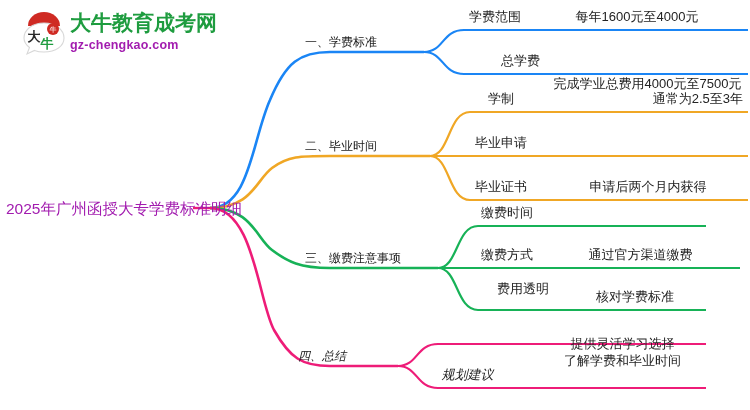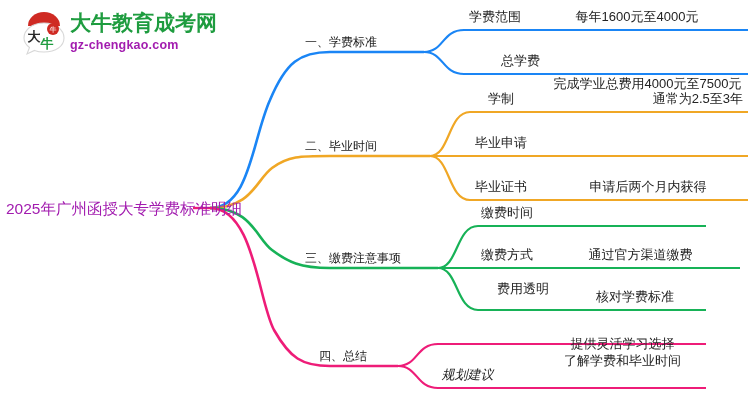--- a/index.html
+++ b/index.html
@@ -194,18 +194,18 @@
   <div class="sub-label" style="left:456px; top:178px; width:90px;">毕业证书</div>
   <div class="leaf-value" style="left:553px; top:178px; width:190px;">申请后两个月内获得</div>
 
   <div class="branch-label" style="left:305px; top:249px;">三、缴费注意事项</div>
   <div class="sub-label" style="left:462px; top:204px; width:90px;">缴费时间</div>
   <div class="sub-label" style="left:462px; top:246px; width:90px;">缴费方式</div>
   <div class="leaf-value" style="left:553px; top:246px; width:175px;font-family:Liberation Serif, serif;">通过官方渠道缴费</div>
   <div class="sub-label" style="left:462px; top:280px; width:90px;padding-left:16px;">费用透明</div>
   <div class="leaf-value" style="left:560px; top:288px; width:150px;">核对学费标准</div>
 
-  <div class="branch-label" style="left:319px; top:347px;">四、总结</div>
+  <div class="branch-label" style="left:298px; top:347px;font-style:italic;">四、总结</div>
   <div class="leaf-value" style="left:540px; top:322px; width:165px;margin-top:13px;">提供灵活学习选择</div>
   <div class="sub-label" style="left:420px; top:366px; width:95px;font-style:italic;">规划建议</div>
   <div class="leaf-value" style="left:540px; top:352px; width:165px;">了解学费和毕业时间</div>
 
 </div>
 
 </body></html>

